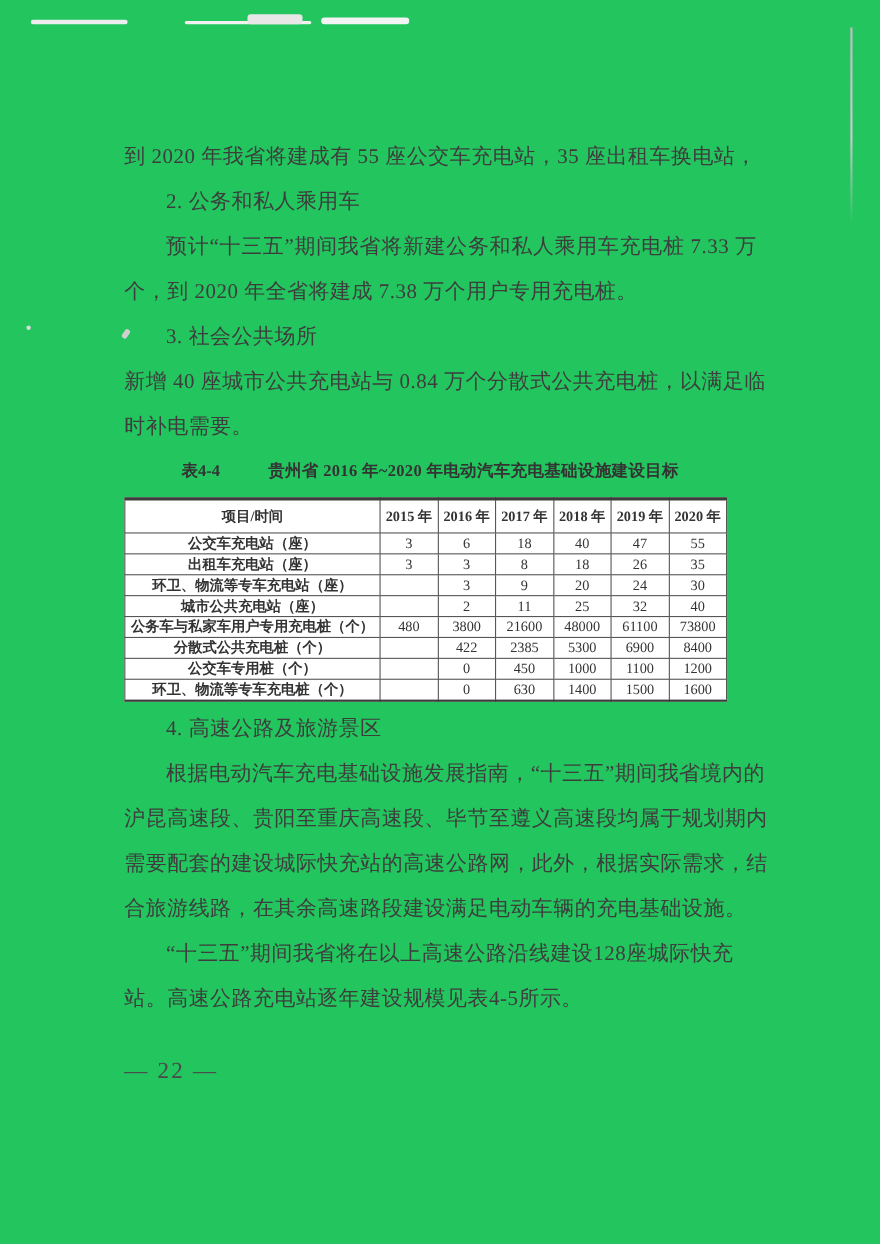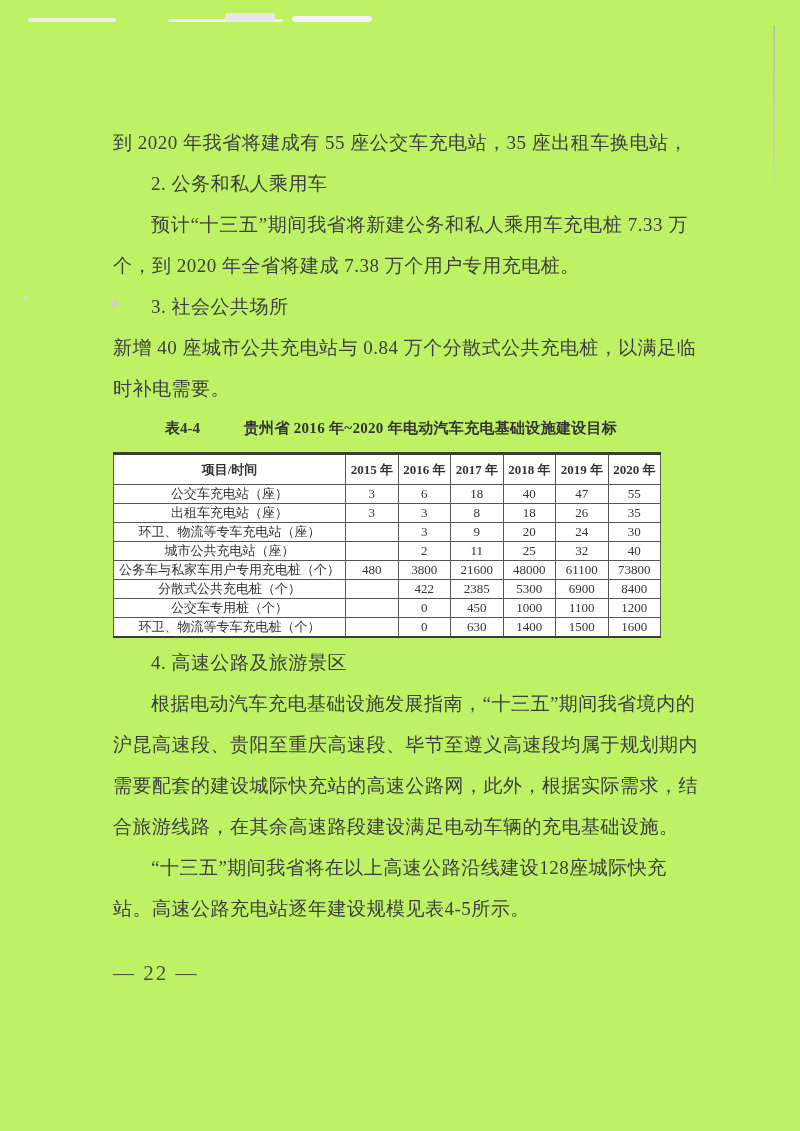--- a/index.html
+++ b/index.html
@@ -4,21 +4,21 @@
 <style>
   html, body { margin: 0; padding: 0; }
   body {
     width: 800px; height: 1131px;
     background: #f6f6f4;
     font-family: "Liberation Serif", "DejaVu Serif", serif;
   }
   .page {
     position: relative;
     width: 800px; height: 1131px;
-    background: #bef264;
+    background: #22c55e;
     overflow: hidden;
     padding: 122px 112px 0 113px;
     box-sizing: border-box;
     color: #3d3d3d;
   }
   
   .artifact { position: absolute; pointer-events: none; }
   .smudge-1 { left: 28px;  top: 18px; width: 88px;  height: 4px; background: #ededed; border-radius: 2px; }
   .smudge-2 { left: 168px; top: 19px; width: 115px; height: 3px; background: #f1f1f1; border-radius: 2px; }
   .smudge-3 { left: 225px; top: 13px; width: 50px;  height: 9px; background: #e7e7e7; border-radius: 3px; }
@@ -68,21 +68,21 @@
     border: 1px solid #565656;
     text-align: center;
     vertical-align: middle;
     font-size: 13px;
     color: #333333;
     padding: 0 2px;
     overflow: hidden;
     white-space: nowrap;
   }
   table.targets thead th { height: 29px; font-weight: bold; }
-  table.targets tbody th { height: 17px; font-weight: normal; }
+  table.targets tbody th { height: 17px; font-weight: bold; }
   table.targets tbody td { height: 17px; }
   .col-label { width: 227px; }
 
   .section-after { margin-top: 4px; }
 
   .footer {
     margin-top: 32px;
     font-size: 21px;
     letter-spacing: 2px;
     color: #4a4a4a;

